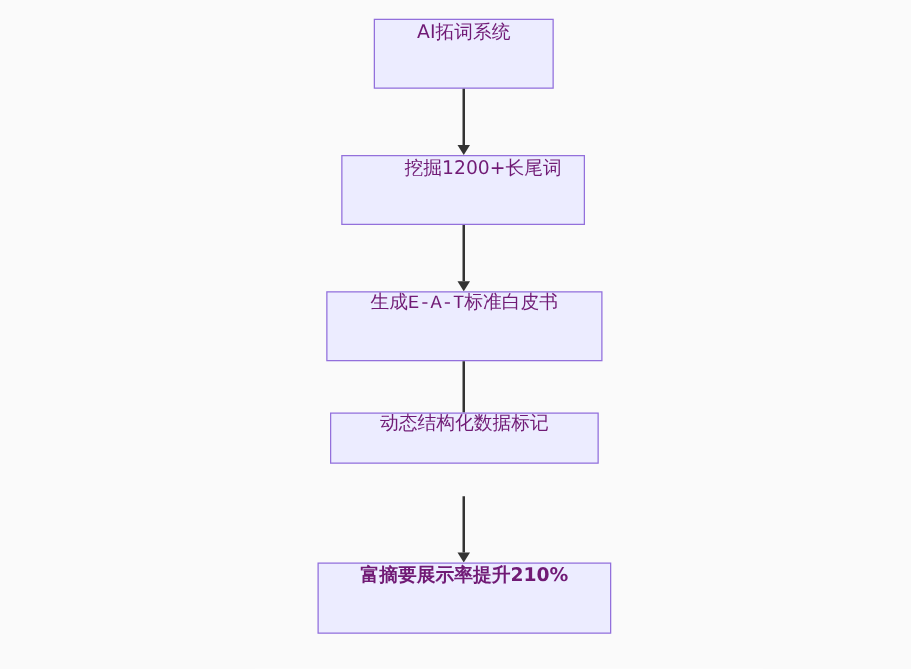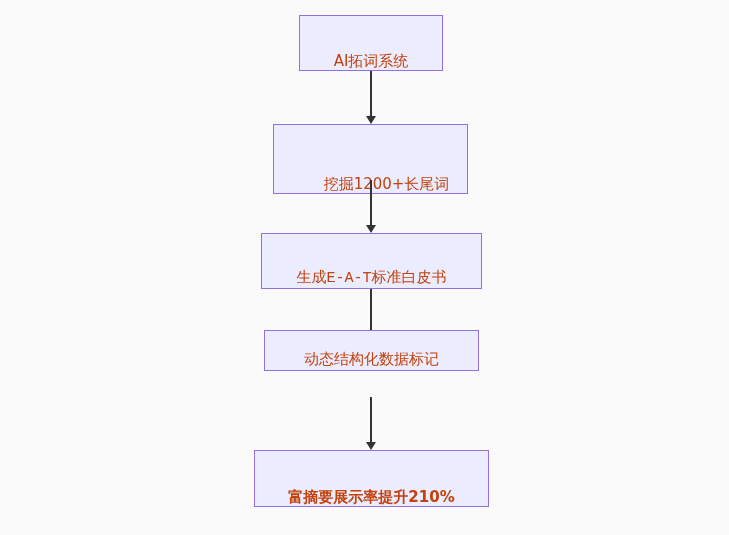--- a/index.html
+++ b/index.html
@@ -12,31 +12,31 @@
     width: 729px;
     height: 535px;
     background: #fafafa;
     overflow: hidden;
   }
   .node {
     position: absolute;
     box-sizing: border-box;
     background: #ececff;
     border: 1px solid #9370db;
-    color: #c2410c;
+    color: #701a75;
     font-size: 15px;
     line-height: 1.2;
     display: flex;
-    align-items: flex-end;
+    align-items: flex-start;
     justify-content: center;
     text-align: center;
     white-space: nowrap;
   }
   .node-1 { left: 299px; top: 15px;  width: 144px; height: 56px; }
-  .node-2 { left: 273px; top: 124px; width: 195px; height: 70px; padding-left: 32px; }
+  .node-2 { left: 273px; top: 124px; width: 195px; height: 56px; padding-left: 32px; }
   .node-3 { left: 261px; top: 233px; width: 221px; height: 56px; font-family: Liberation Mono, monospace; }
   .node-4 { left: 264px; top: 330px; width: 215px; height: 41px; font-family: Liberation Mono, monospace; }
   .node-5 { left: 254px; top: 450px; width: 235px; height: 57px; font-weight: bold; }
 
   .edge {
     position: absolute;
     left: 366px;
     width: 10px;
     height: 53px;
     display: flex;

